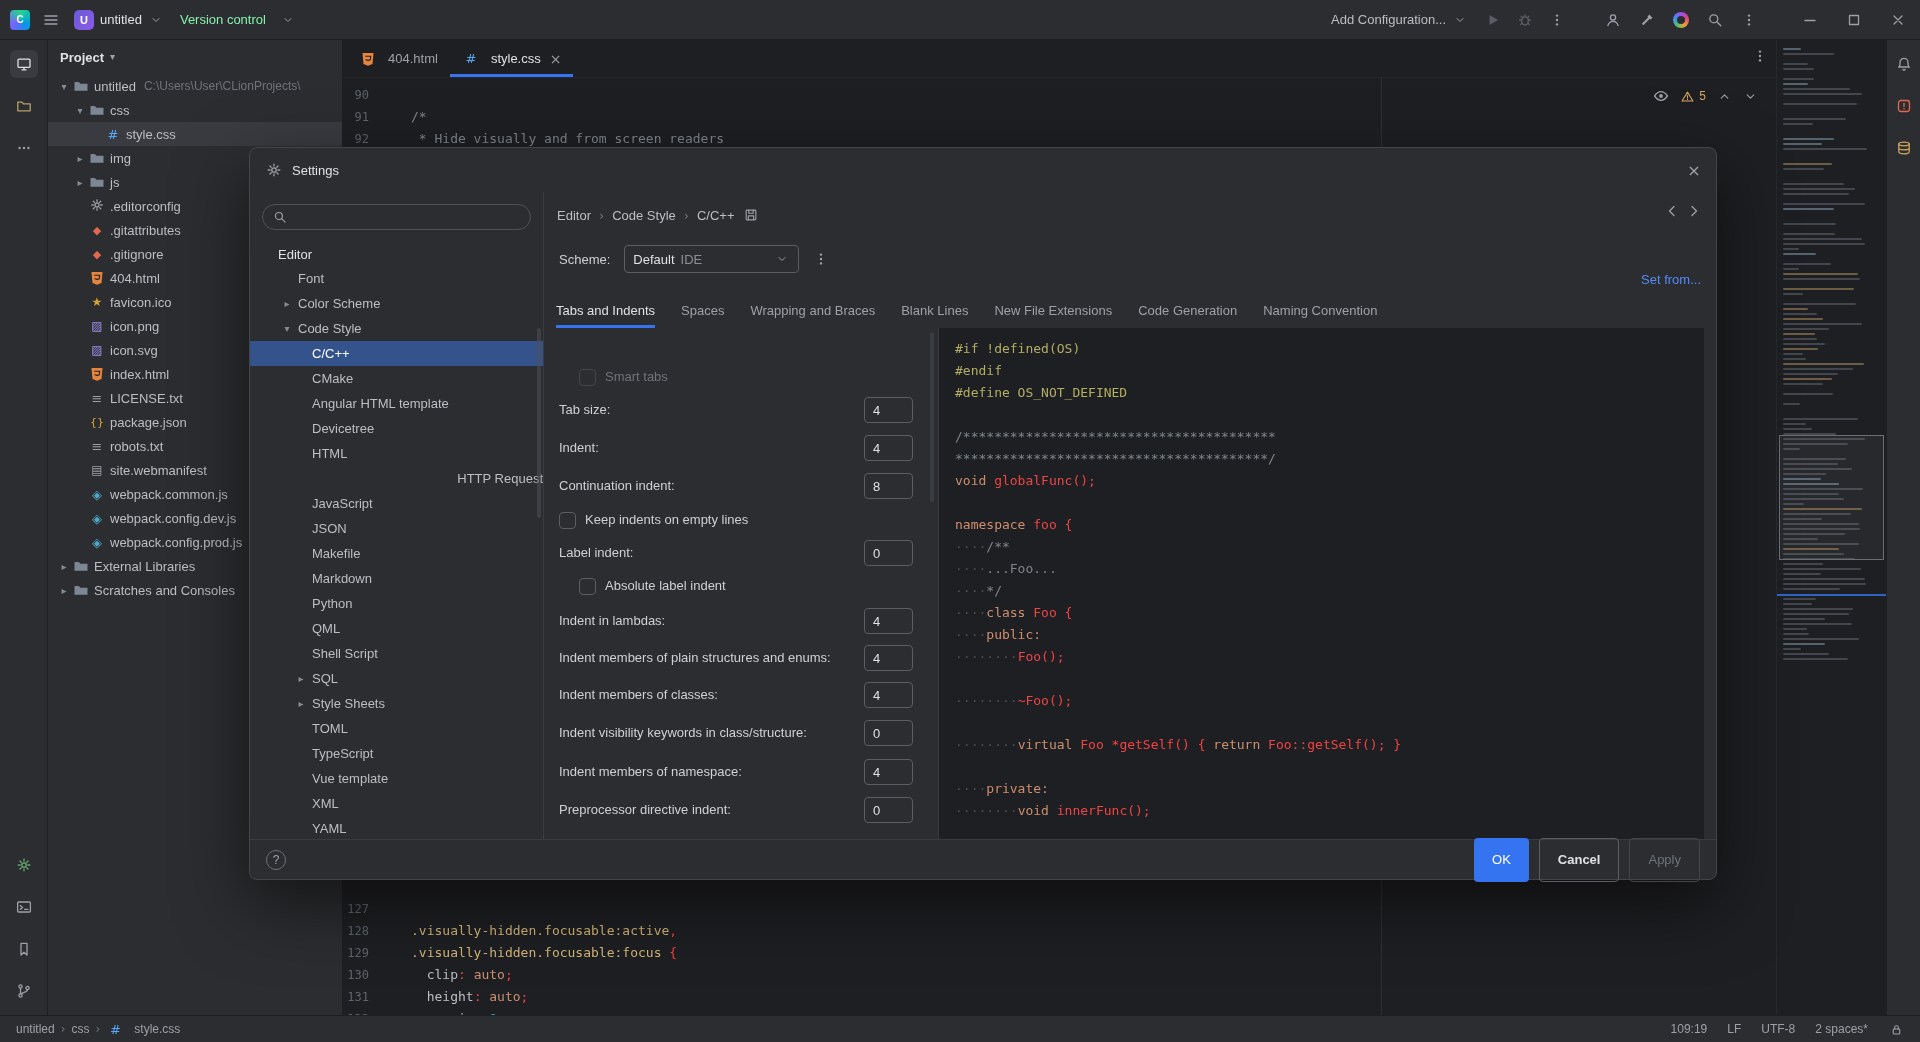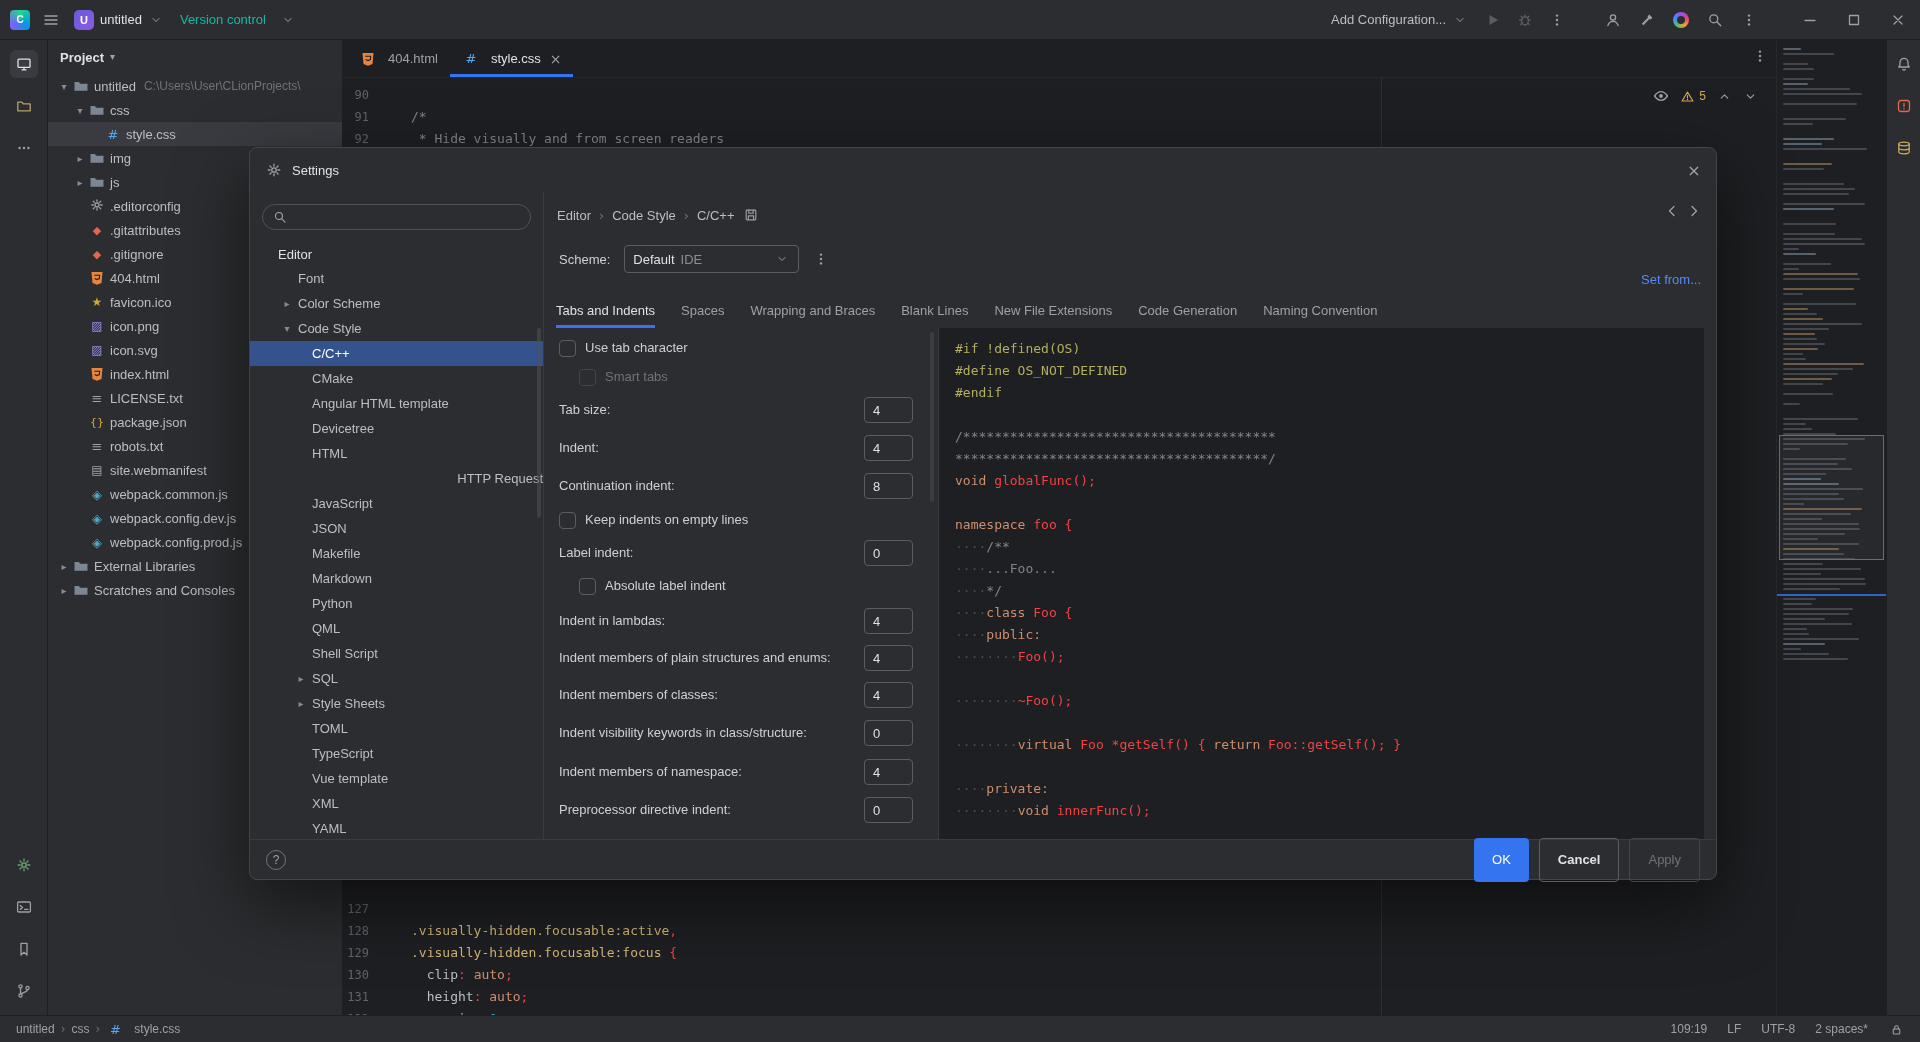--- a/index.html
+++ b/index.html
@@ -130,21 +130,21 @@
     </span>
   <span class="tb-widget">
     <span id="u-badge">U</span>
     <span>untitled</span>
     <span class="ic chev">
         <svg width="12" height="12" viewBox="0 0 16 16">
           <path d="M4 6l4 4 4-4" stroke="currentColor" stroke-width="1.3" fill="none" stroke-linecap="round" stroke-linejoin="round"></path>
         </svg>
       </span>
   </span>
-  <span class="tb-widget" style="color:#14b8a6;gap:14px;">
+  <span class="tb-widget" style="color:#86efac;gap:14px;">
     <span>Version control</span>
     <span class="ic chev">
         <svg width="12" height="12" viewBox="0 0 16 16">
           <path d="M4 6l4 4 4-4" stroke="currentColor" stroke-width="1.3" fill="none" stroke-linecap="round" stroke-linejoin="round"></path>
         </svg>
       </span>
   </span>
   <span style="flex:1"></span>
   <span id="run-widget">
     <span class="tb-widget" style="color:#bcbec4;">
@@ -848,24 +848,20 @@
     <div id="dlg-tabs">
         <span class="dtab active">Tabs and Indents</span>
         <span class="dtab">Spaces</span>
         <span class="dtab">Wrapping and Braces</span>
         <span class="dtab">Blank Lines</span>
         <span class="dtab">New File Extensions</span>
         <span class="dtab">Code Generation</span>
         <span class="dtab">Naming Convention</span>
       </div>
     <div id="dlg-form">
-        <div class="f-row" style="top: 7px;">
-          <span class="cb"></span>
-          <span class="lab">Use tab character</span>
-        </div>
         <div class="f-row dis" style="top: 36px; left: 35px;">
           <span class="cb"></span>
           <span class="lab">Smart tabs</span>
         </div>
         <div class="f-row" style="top: 69px;">
           <span class="lab">Tab size:</span>
           <input class="num-input" value="4" style="">
         </div>
         <div class="f-row" style="top: 107px;">
           <span class="lab">Indent:</span>
@@ -908,22 +904,22 @@
           <input class="num-input" value="4" style="">
         </div>
         <div class="f-row" style="top: 469px;">
           <span class="lab">Preprocessor directive indent:</span>
           <input class="num-input" value="0" style="">
         </div>
       </div>
     <div id="form-scroll"></div>
     <div id="dlg-preview">
         <div class="pv-line"><span class="c-pp">#if !defined(OS)</span></div>
+        <div class="pv-line"><span class="c-pp">#endif</span></div>
         <div class="pv-line"><span class="c-pp">#define OS_NOT_DEFINED</span></div>
-        <div class="pv-line"><span class="c-pp">#endif</span></div>
         <div class="pv-line">&nbsp;</div>
         <div class="pv-line"><span class="c-cm">/****************************************</span></div>
         <div class="pv-line"><span class="c-cm">****************************************/</span></div>
         <div class="pv-line"><span class="c-kw">void</span><span class="c-tx"> globalFunc();</span></div>
         <div class="pv-line">&nbsp;</div>
         <div class="pv-line"><span class="c-kw">namespace</span><span class="c-tx"> foo {</span></div>
         <div class="pv-line"><span class="c-ws">····</span><span class="c-cm">/**</span></div>
         <div class="pv-line"><span class="c-ws">····</span><span class="c-cm">...Foo...</span></div>
         <div class="pv-line"><span class="c-ws">····</span><span class="c-cm">*/</span></div>
         <div class="pv-line"><span class="c-ws">····</span><span class="c-kw">class</span><span class="c-tx"> Foo {</span></div>

